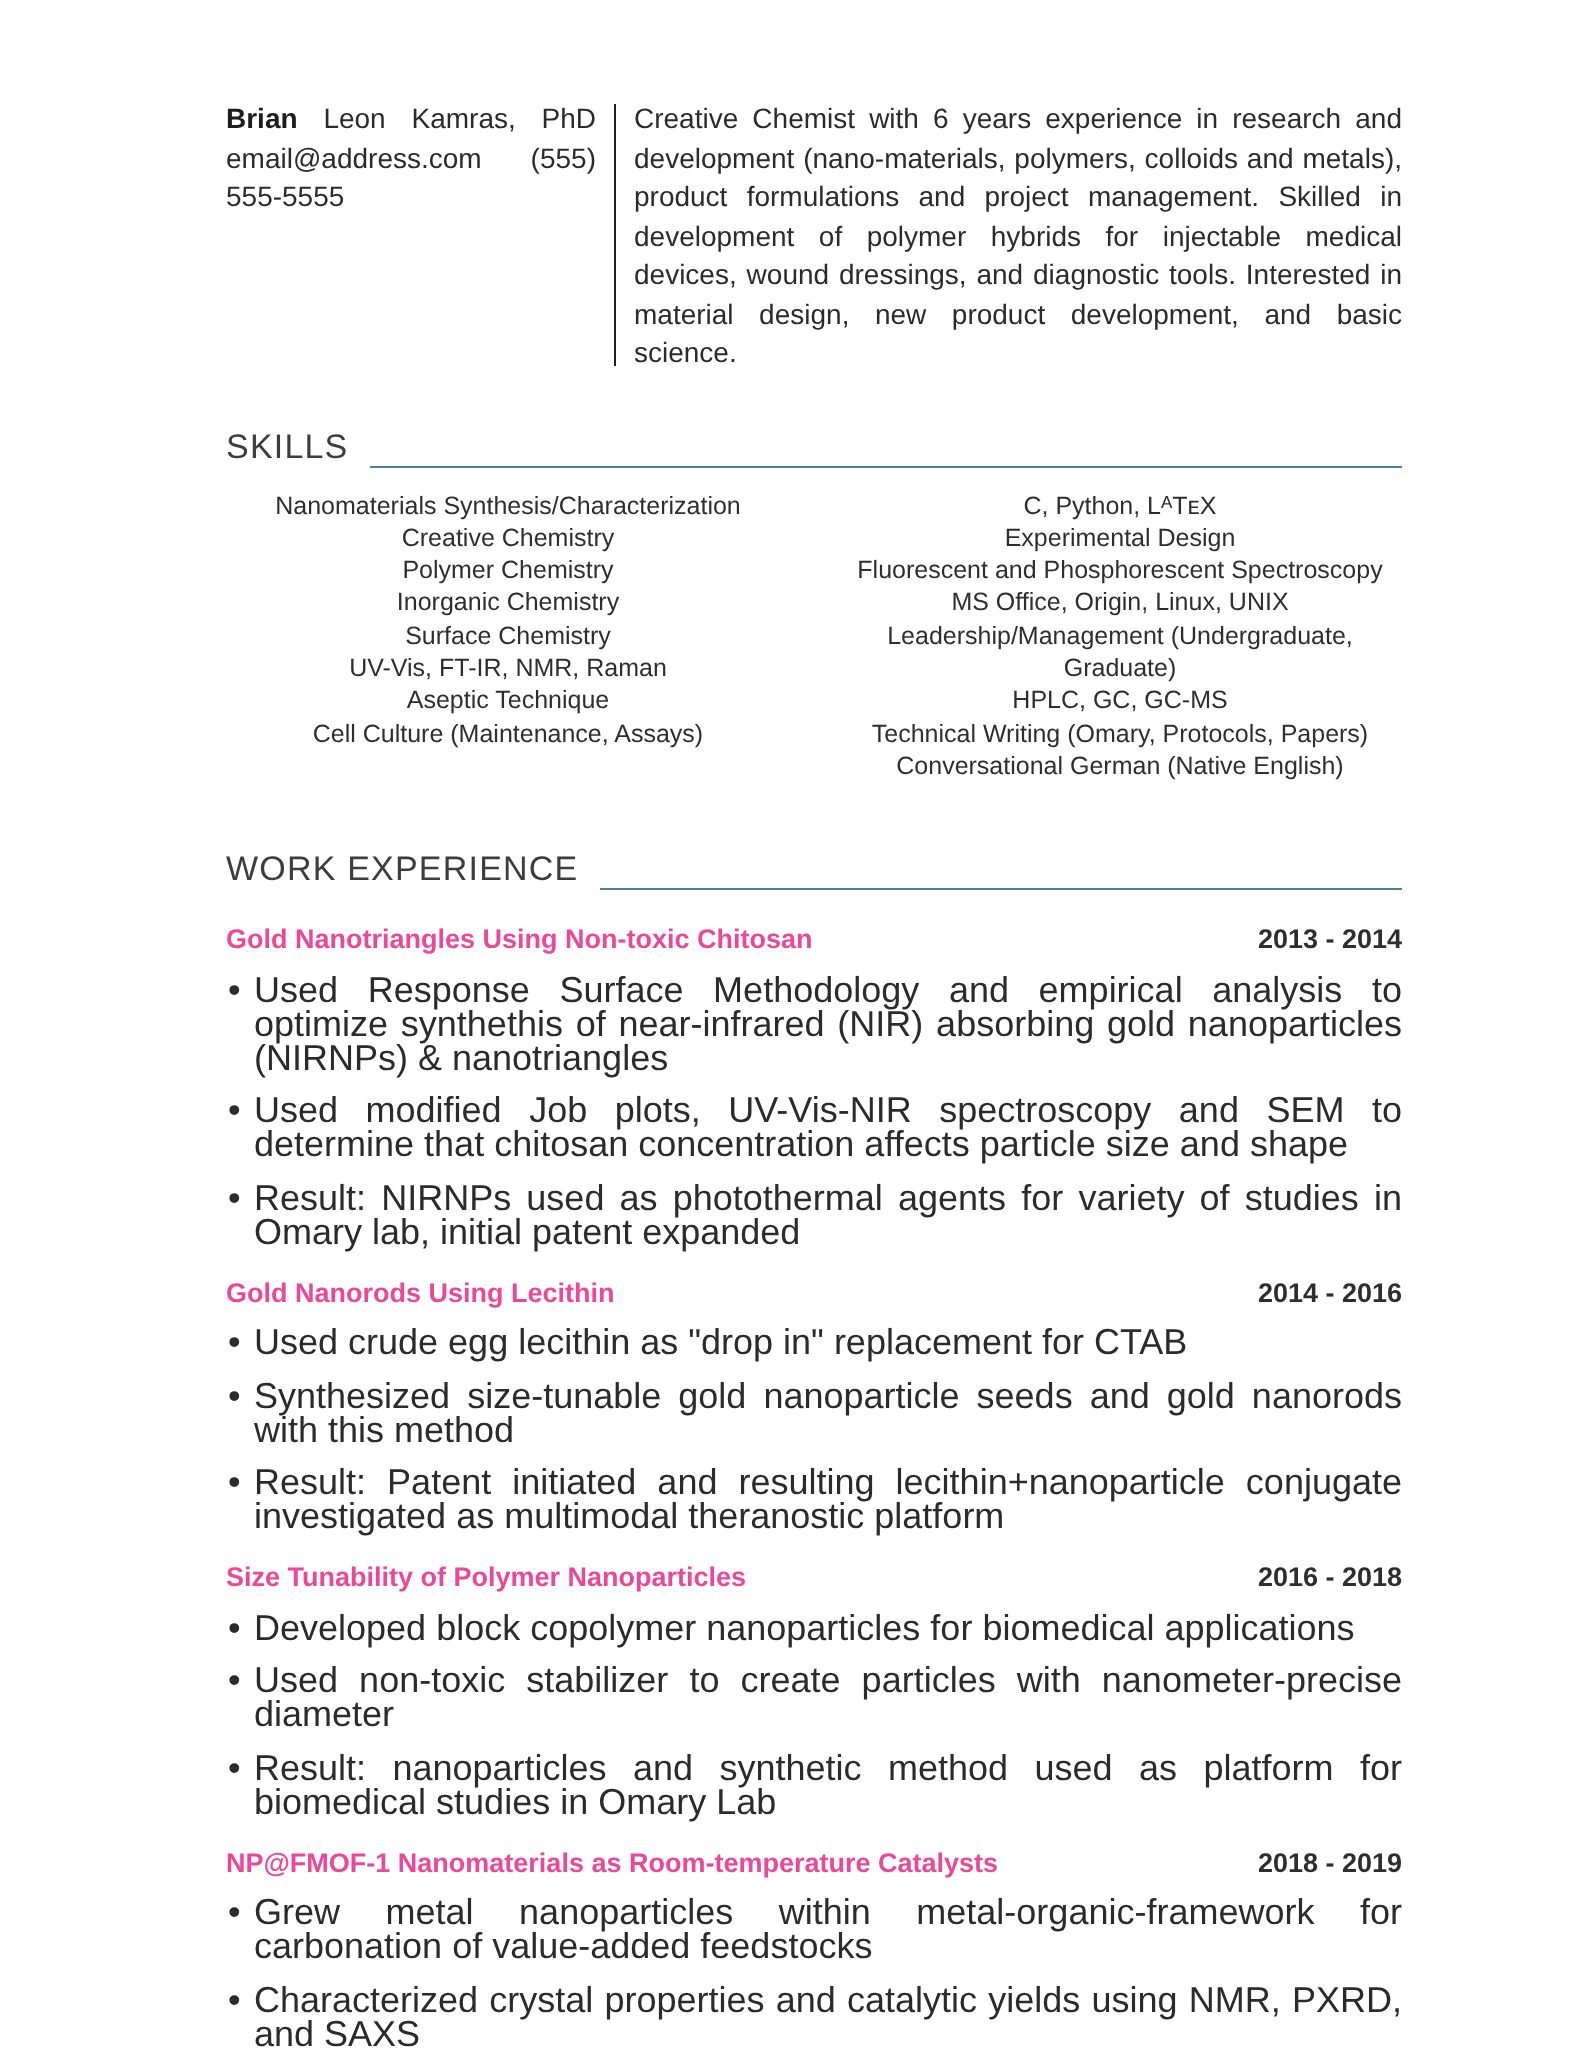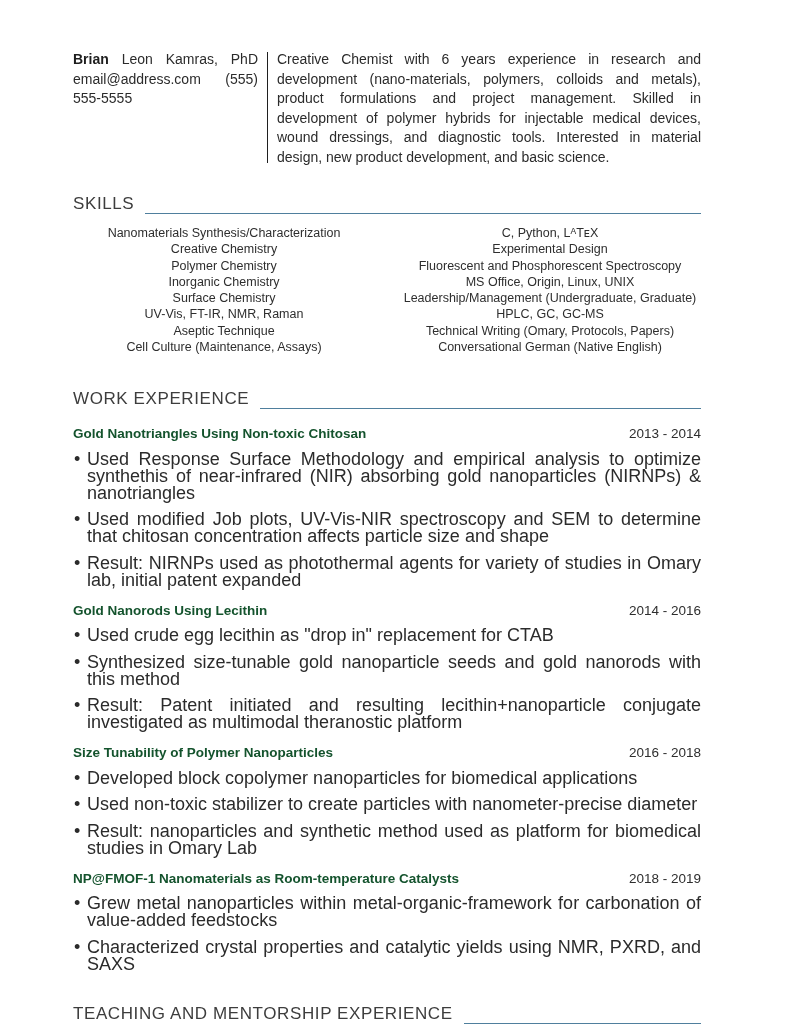--- a/index.html
+++ b/index.html
@@ -7,21 +7,21 @@
   body {
     width: 794px;
     height: 1028px;
     overflow: hidden;
     font-family: "Liberation Sans", "DejaVu Sans", sans-serif;
     color: #2b2b2b;
   }
   .page {
     width: 794px;
     height: 1028px;
-    padding: 50px 93px 0 73px;
+    padding: 50px 93px 0 113px;
     border-radius: 28px;
   }
 
   
   .header { display: flex; align-items: stretch; }
   .h-left {
     width: 185px;
     flex: 0 0 185px;
     font-size: 14px;
     line-height: 19.5px;
@@ -72,22 +72,22 @@
   .skills-col { width: 50%; text-align: center; }
 
   
   .entry-head {
     display: flex;
     justify-content: space-between;
     align-items: baseline;
     margin-top: 14px;
     font-size: 13.5px;
   }
-  .entry-head .entry-title { font-weight: bold; color: #14532d; }
-  .entry-head .entry-dates { font-weight: normal; color: #2e2e2e; }
+  .entry-head .entry-title { font-weight: bold; color: #ec4899; }
+  .entry-head .entry-dates { font-weight: bold; color: #2e2e2e; }
   .first-entry { margin-top: 17px; }
 
   ul.bullets { list-style: none; }
   ul.bullets li {
     position: relative;
     padding-left: 14px;
     margin-top: 9.5px;
     font-size: 18px;
     line-height: 17px;
     text-align: justify;

